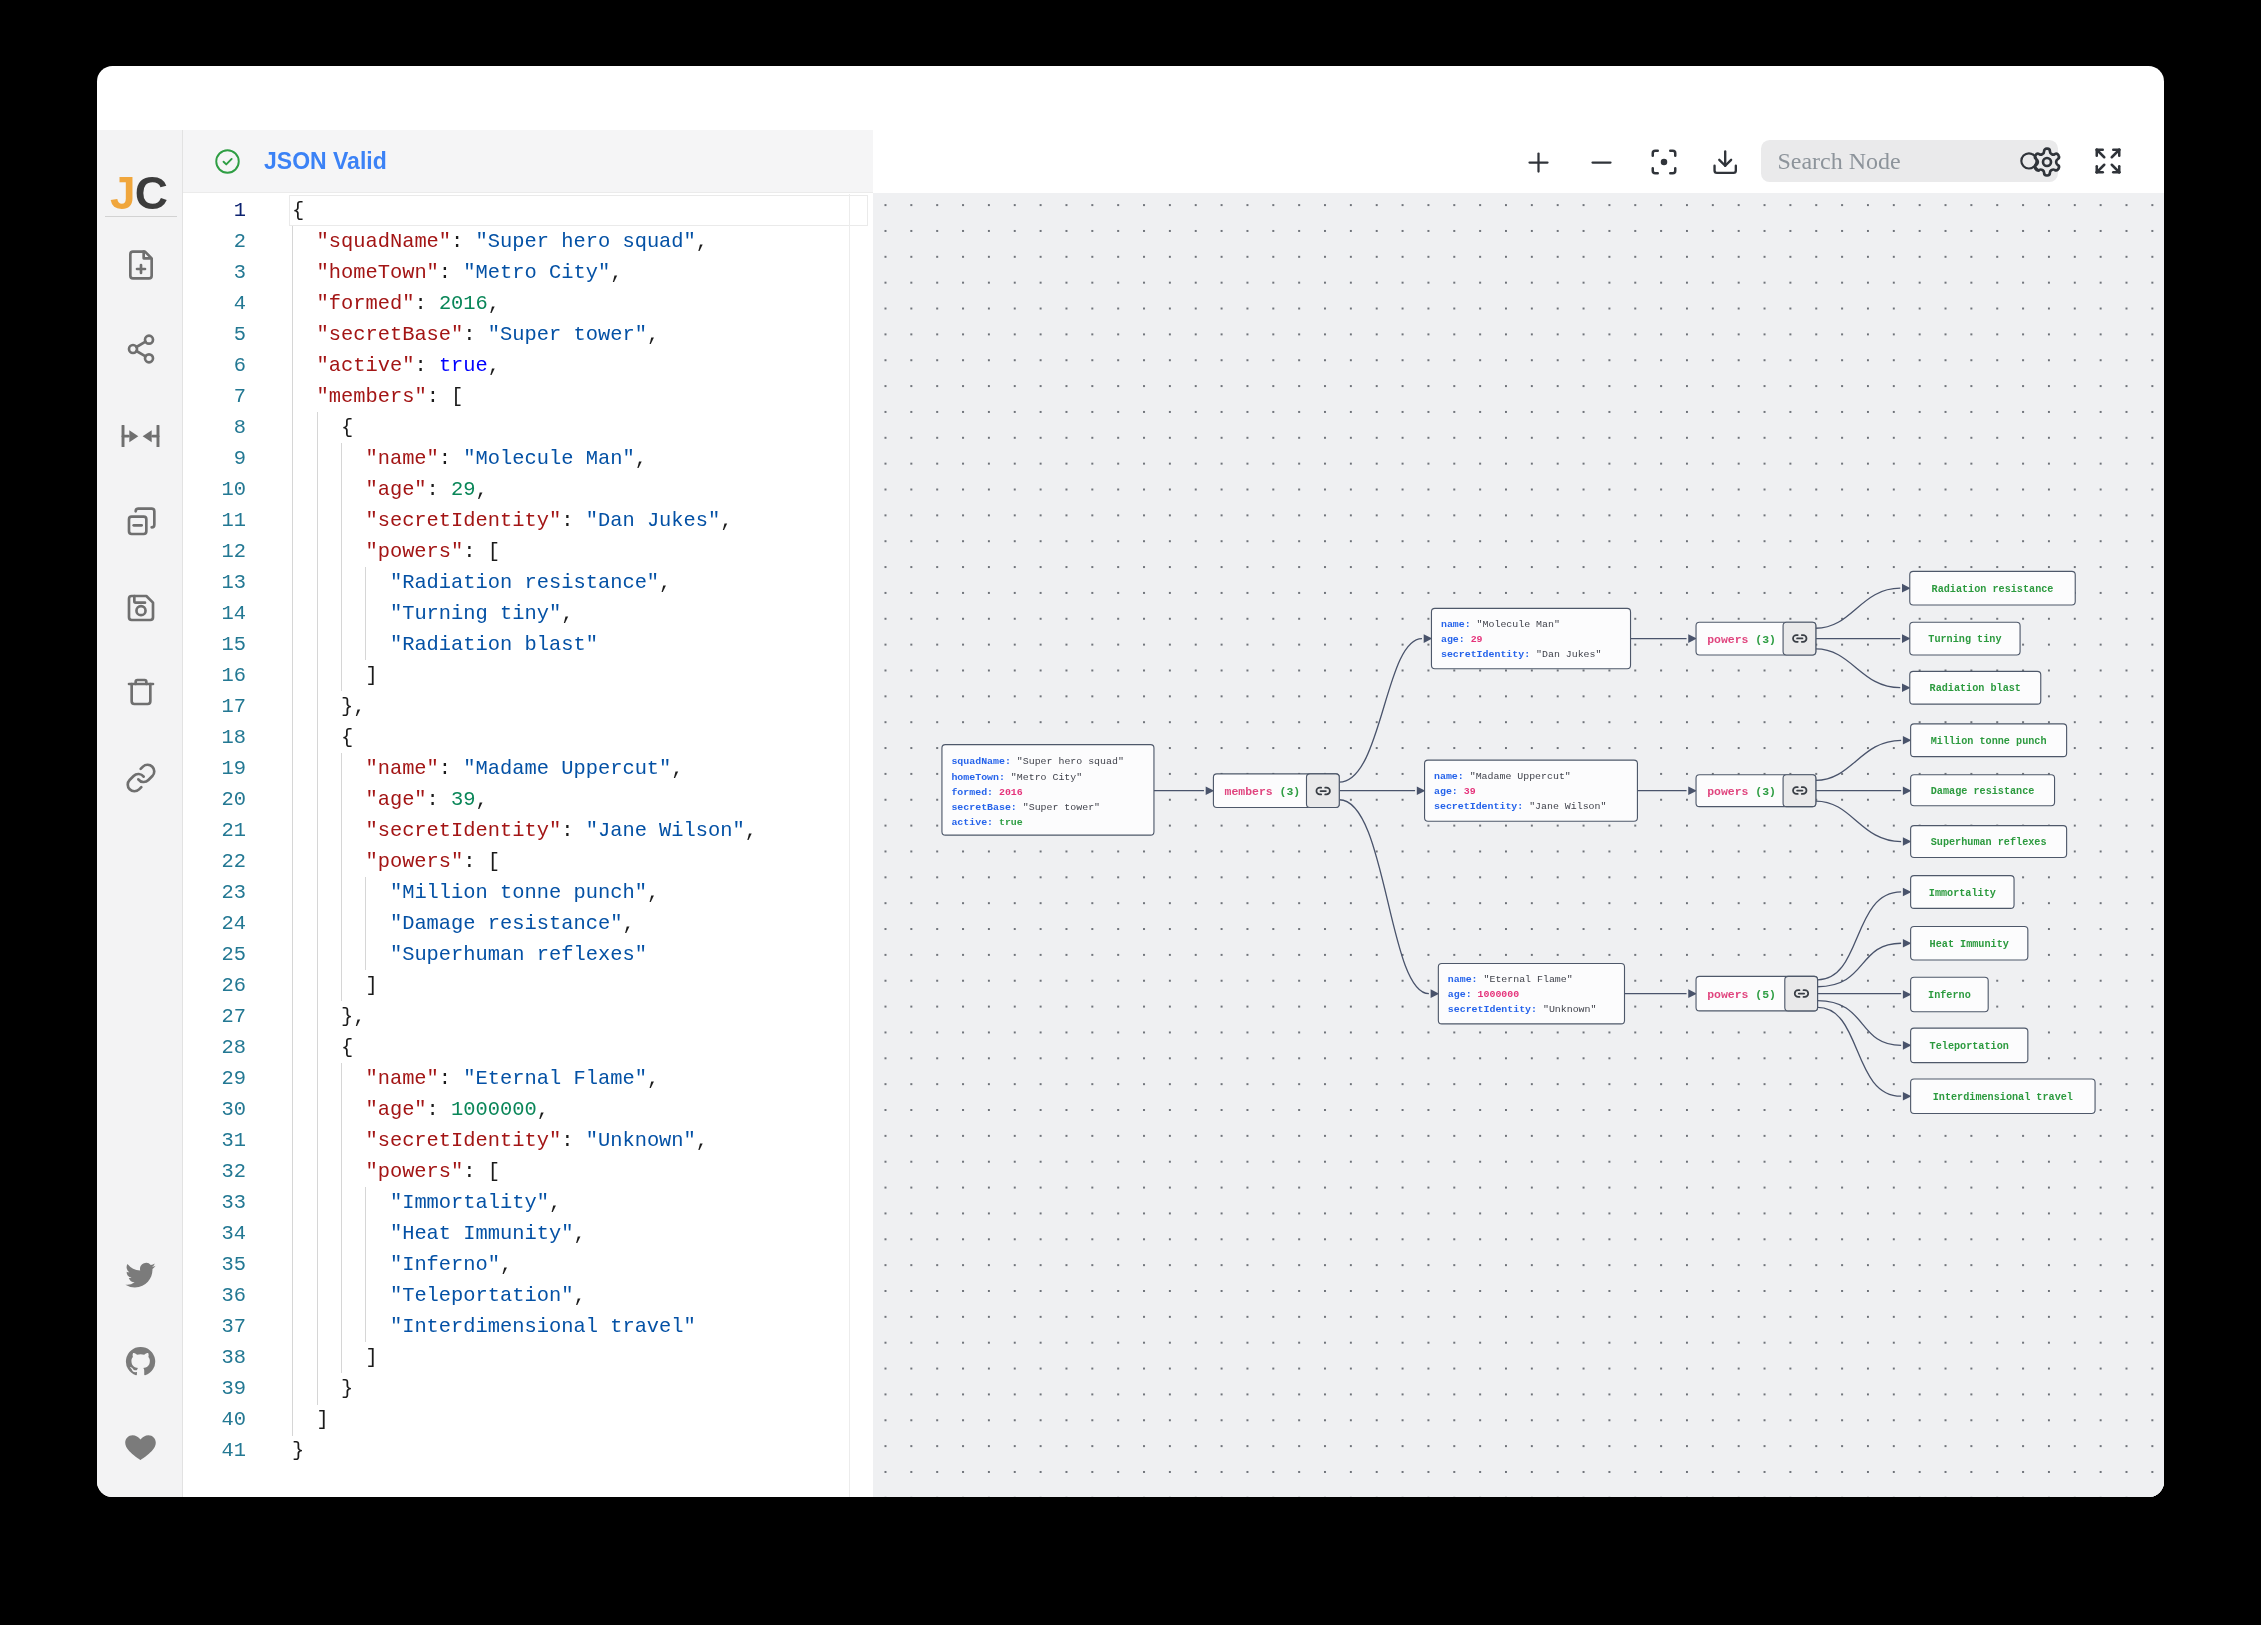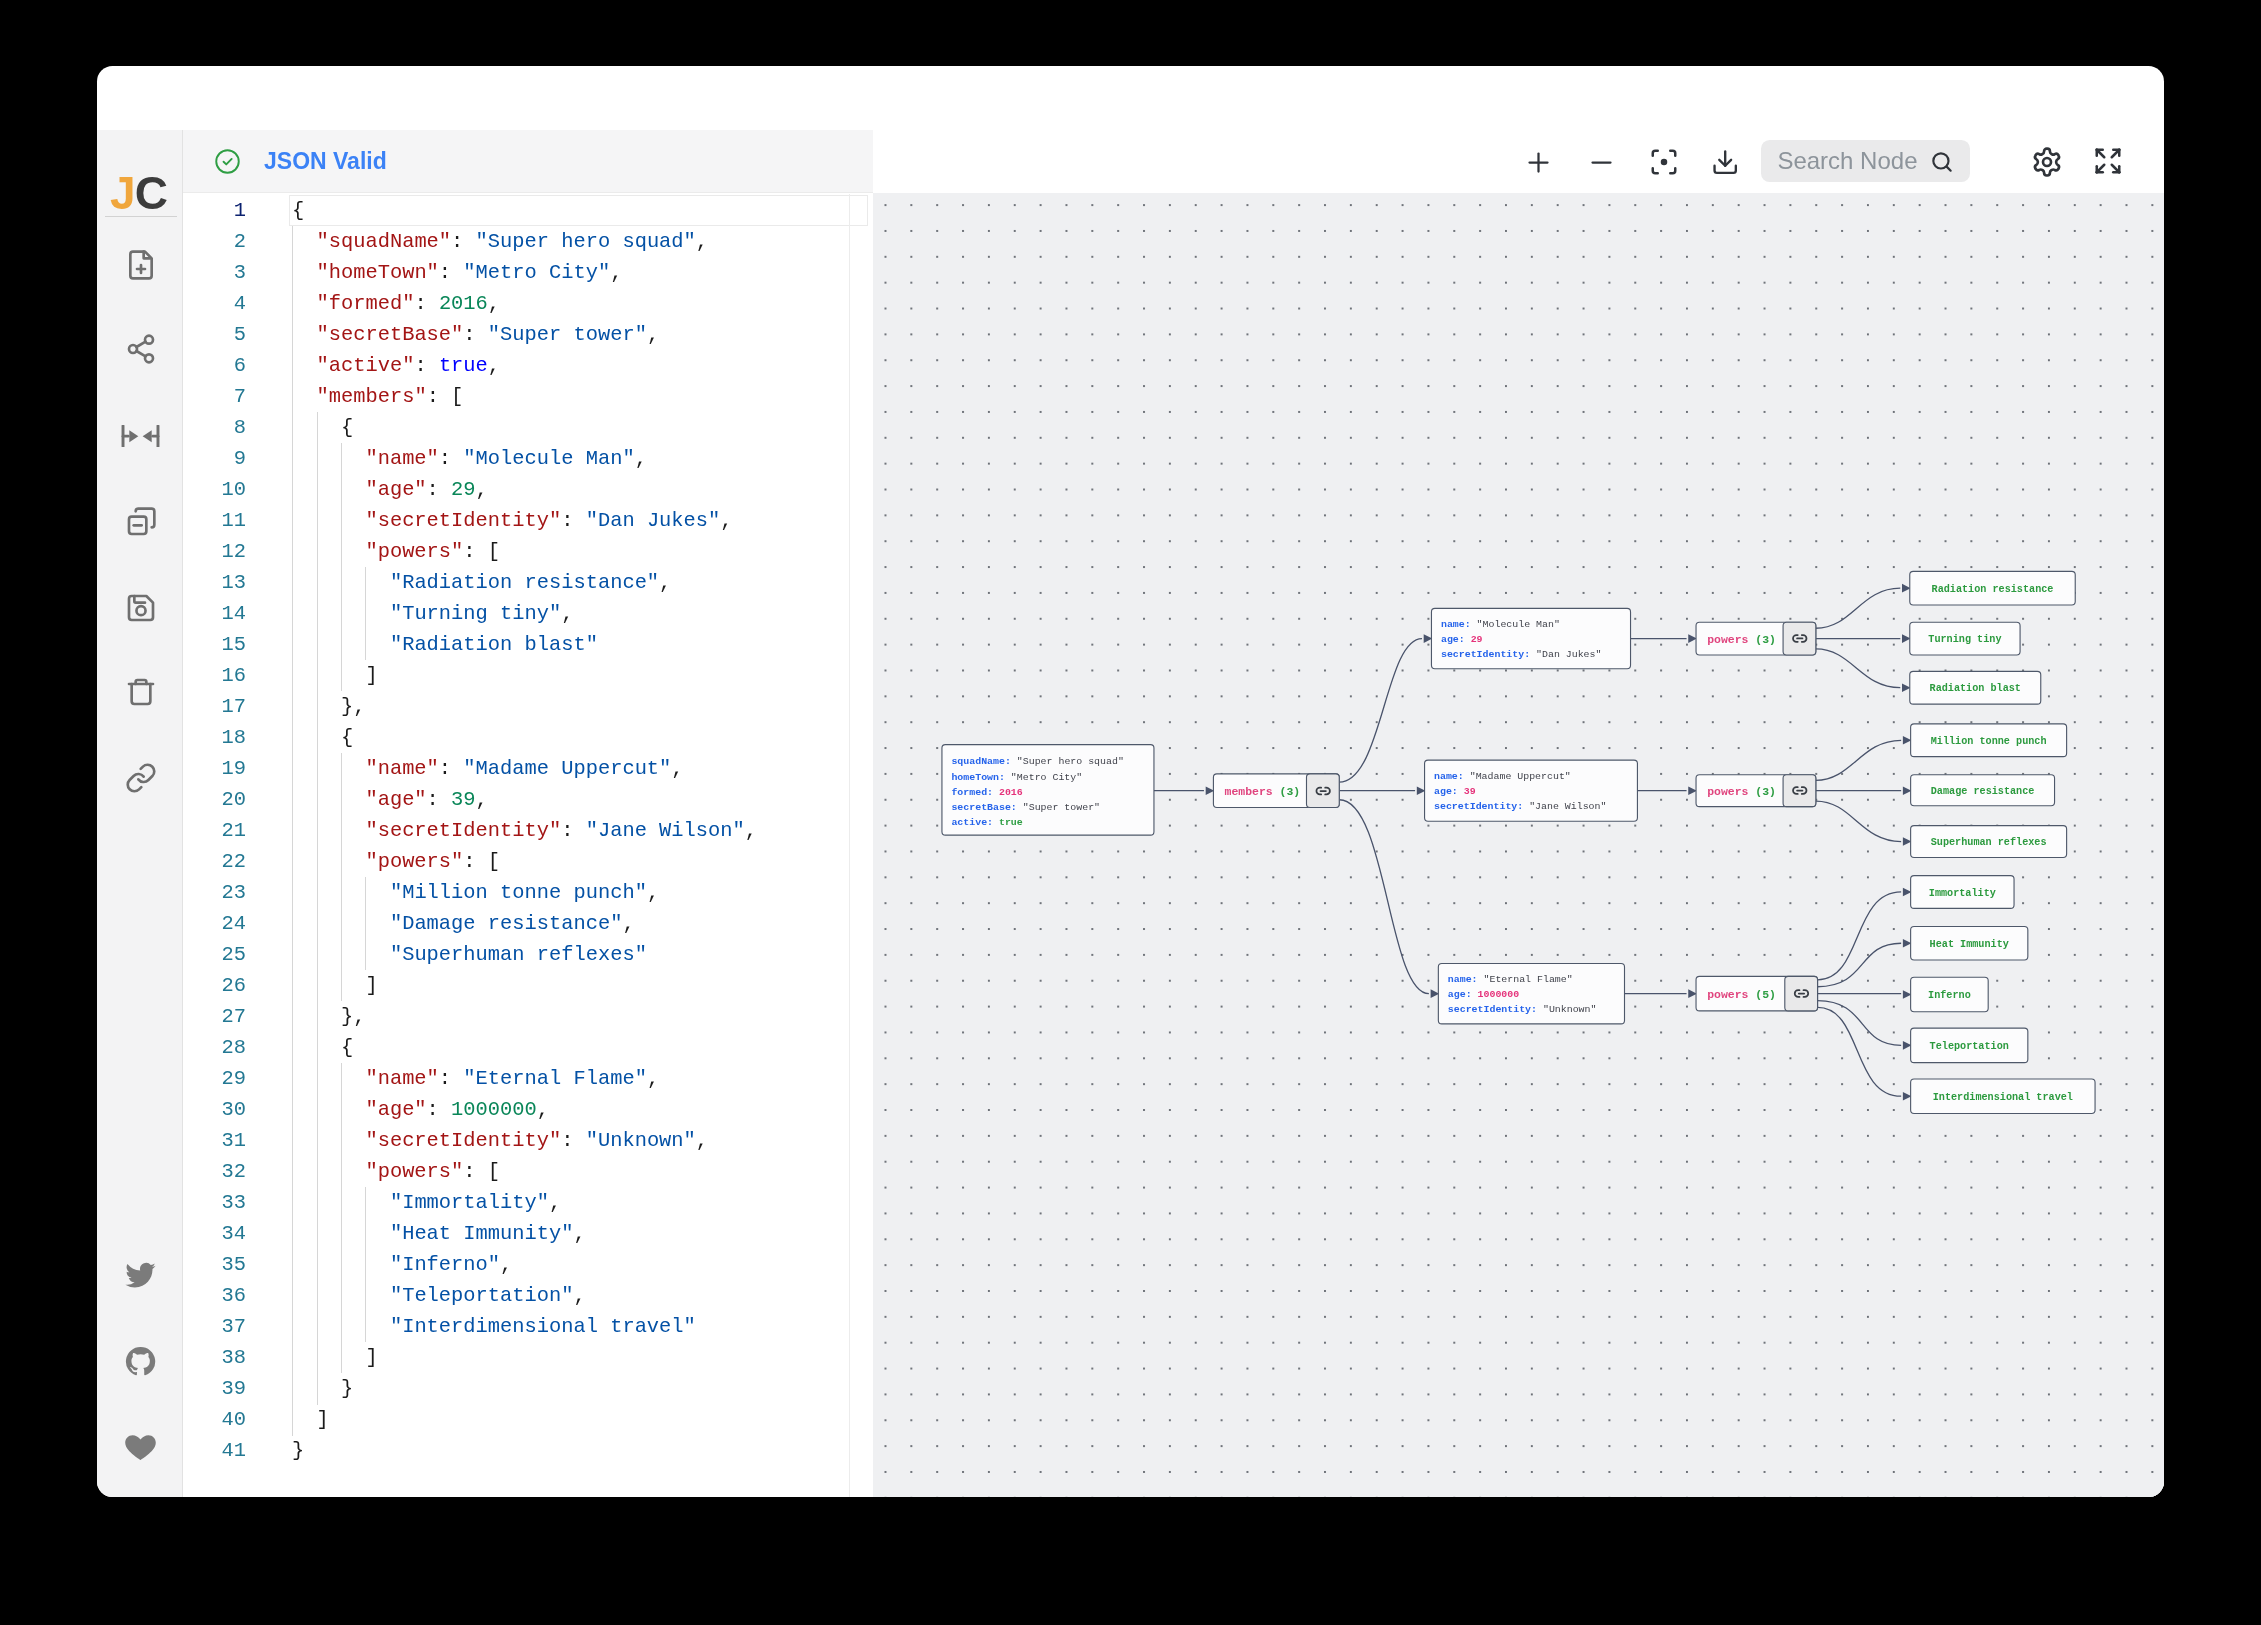--- a/index.html
+++ b/index.html
@@ -39,22 +39,22 @@
   #code .k { color:#a31515; } #code .s { color:#0451a5; }
   #code .n { color:#098658; } #code .b { color:#0000ff; }
   .guide { position:absolute; width:0.9px; background:#d6d6d6; }
   #curline { position:absolute; left:106px; top:65px; width:579px; height:31px;
              border:1.7px solid #eaeaea; }
   #ruler { position:absolute; left:666px; top:64px; bottom:0; width:0.9px; background:#ececec; }
   #rpanel { position:absolute; left:776px; top:64px; width:1291px; bottom:0; background:#fff; }
   #toolbar { position:absolute; left:0; top:0; width:1291px; height:63px; background:#fff; }
   .ticon { position:absolute; }
   .ticon svg { stroke:#30343a; fill:none; stroke-width:2; stroke-linecap:round; stroke-linejoin:round; }
-  #searchbox { position:absolute; left:888px; top:10.3px; width:209px; height:42px;
-               background:#eaeaeb; border-radius:8.6px; }
+  #searchbox { position:absolute; left:888px; top:10.3px; width:297px; height:42px;
+               background:#eaeaeb; border-radius:8.6px;font-family:Liberation Serif, serif; }
   #searchbox span { position:absolute; left:16.4px; top:0; line-height:42px; font-size:24px; color:#8d949b; }
   #canvas { position:absolute; left:0; top:63px; width:1291px; height:1304px; background:#eff0f2; }
 </style>
 </head>
 <body>
 <div id="win">
   <div id="sidebar">
     <div id="logo"><span class="j">J</span><span class="c">C</span></div>
     <div id="logodiv"></div>
     <div class="sicon" style="top:119px"><svg viewBox="0 0 24 24">

